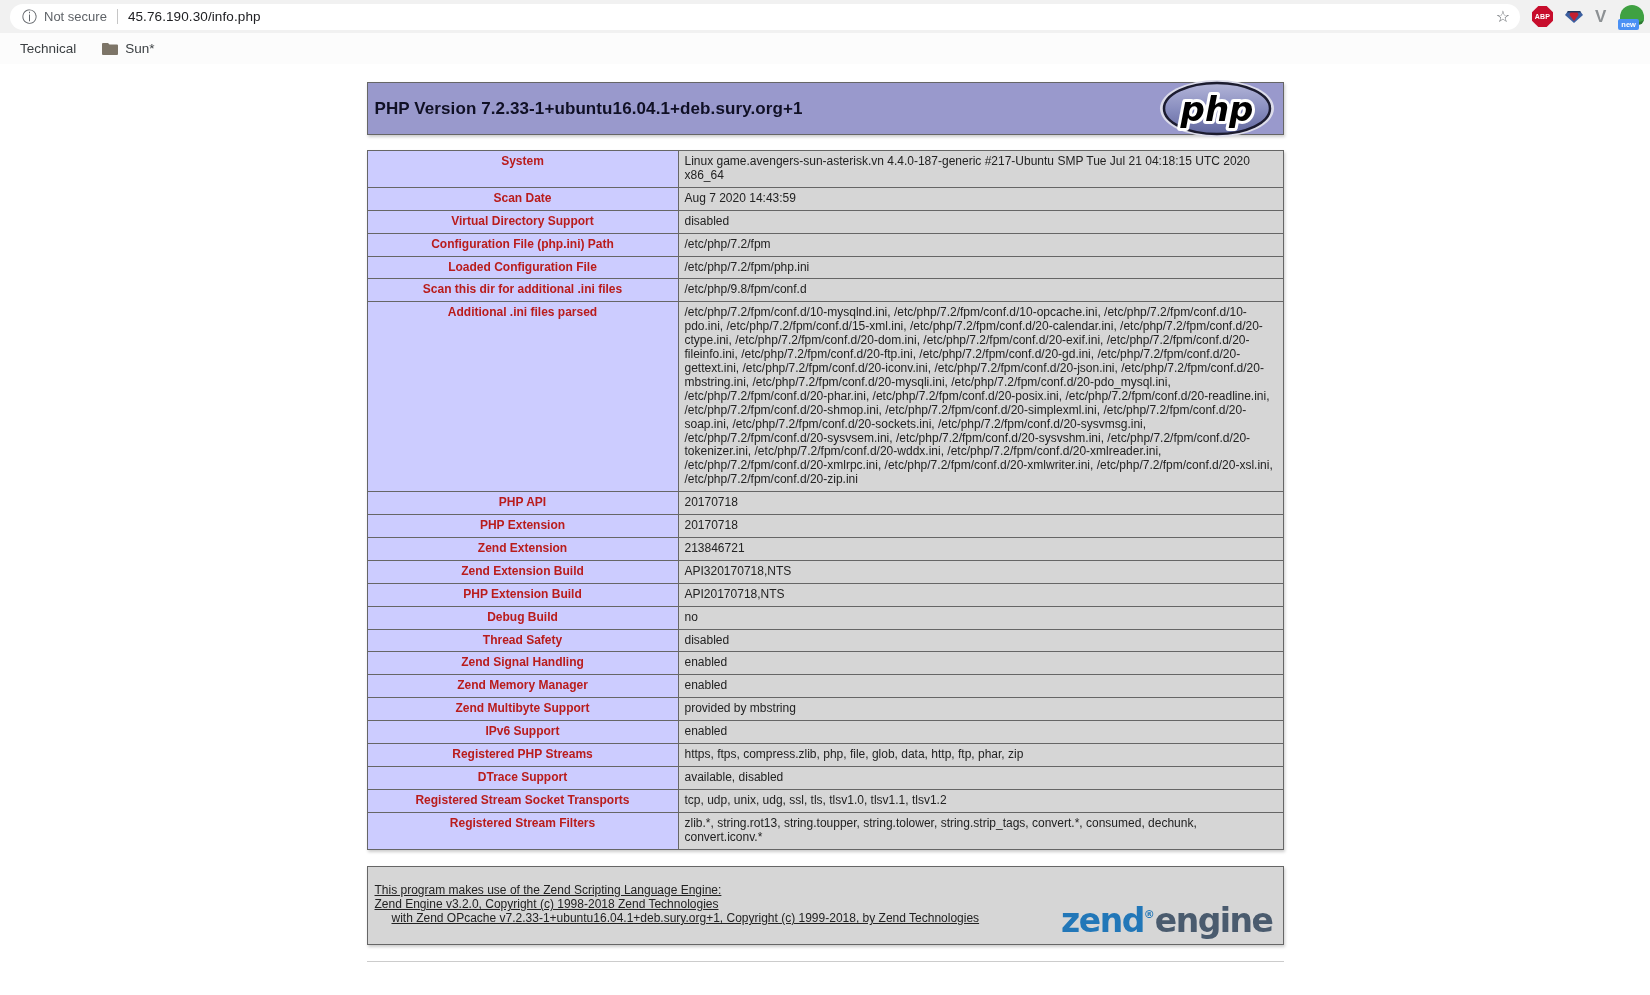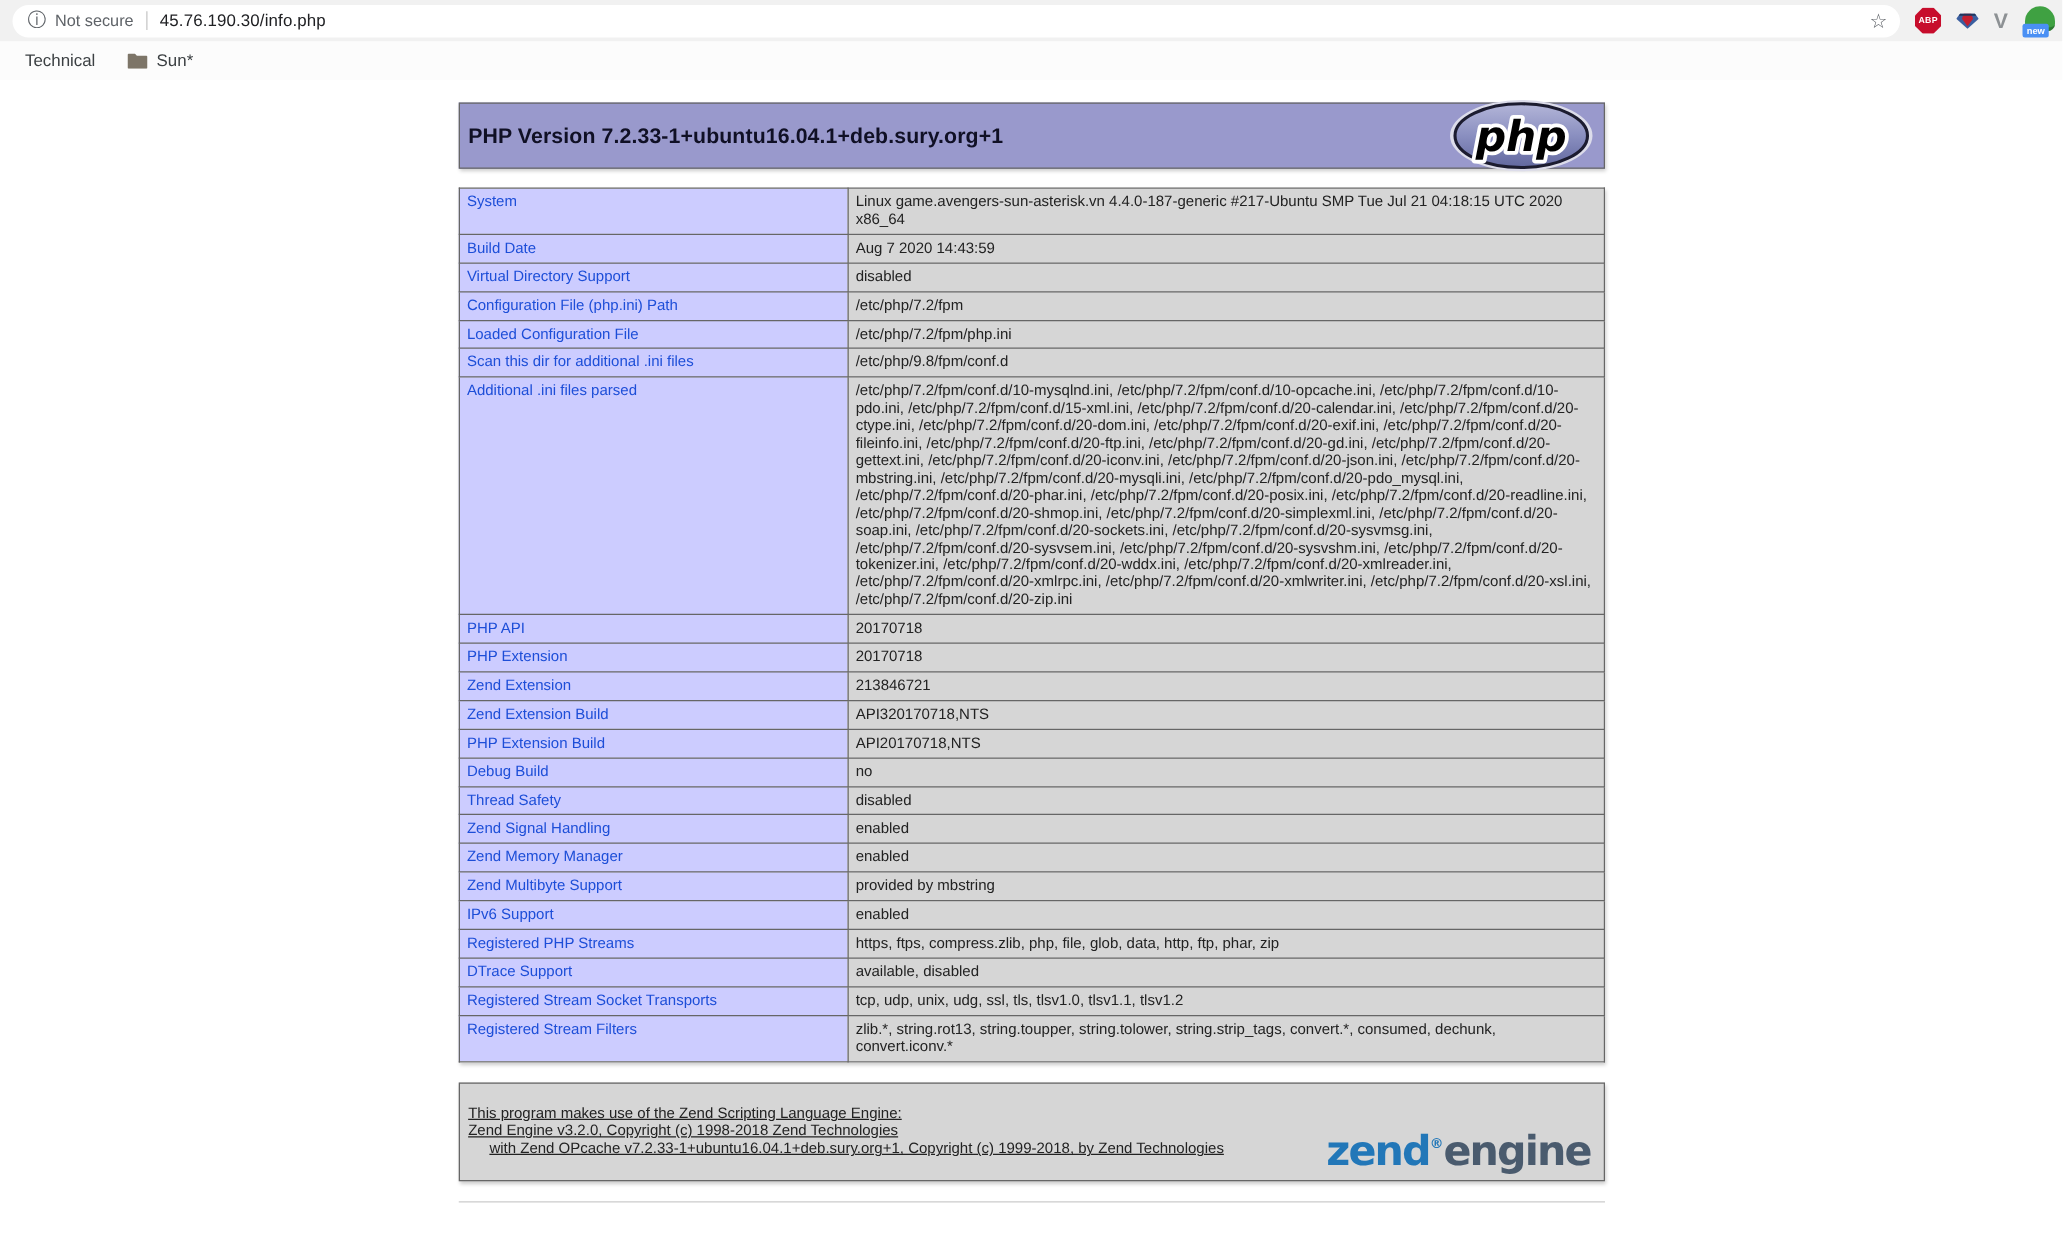--- a/index.html
+++ b/index.html
@@ -55,21 +55,21 @@
     letter-spacing:.1px;
   }
   .php-logo{flex:0 0 auto;cursor:pointer;}
   table.info-table{
     border-collapse:collapse;width:917px;margin-top:15px;box-shadow:1px 2px 3px #ccc;
   }
   table.info-table td{
     border:1px solid #666;font-size:12px;line-height:1.16;vertical-align:baseline;
     padding:4px 6px;word-wrap:break-word;
   }
-  td.e{background-color:#ccccff;width:298px;font-weight:normal;color:#1d4ed8;}
+  td.e{background-color:#ccccff;width:298px;font-weight:bold;color:#b91c1c;text-align:center;}
   td.v{background-color:#d6d6d6;color:#222;}
   .zend-box{
     margin-top:16px;background:#d6d6d6;border:1px solid #666;box-shadow:1px 2px 3px #ccc;
     display:flex;align-items:center;justify-content:space-between;
     padding:5px 10px 7px 7px;box-sizing:border-box;min-height:52px;
   }
   .zend-text{font-size:12px;line-height:1.18;color:#222;text-decoration:underline;}
   .zend-text .indent{padding-left:17px;}
   .zend-logo{font-weight:bold;font-size:33px;letter-spacing:-1.5px;line-height:1;cursor:pointer;
     font-family:"DejaVu Sans", sans-serif;margin-top:32px;}
@@ -138,21 +138,21 @@
       </svg>
     </div>
 
     <table class="info-table">
       <tbody>
           <tr>
             <td class="e">System</td>
             <td class="v">Linux game.avengers-sun-asterisk.vn 4.4.0-187-generic #217-Ubuntu SMP Tue Jul 21 04:18:15 UTC 2020 x86_64</td>
           </tr>
           <tr>
-            <td class="e">Build Date</td>
+            <td class="e">Scan Date</td>
             <td class="v">Aug 7 2020 14:43:59</td>
           </tr>
           <tr>
             <td class="e">Virtual Directory Support</td>
             <td class="v">disabled</td>
           </tr>
           <tr>
             <td class="e">Configuration File (php.ini) Path</td>
             <td class="v">/etc/php/7.2/fpm</td>
           </tr>

